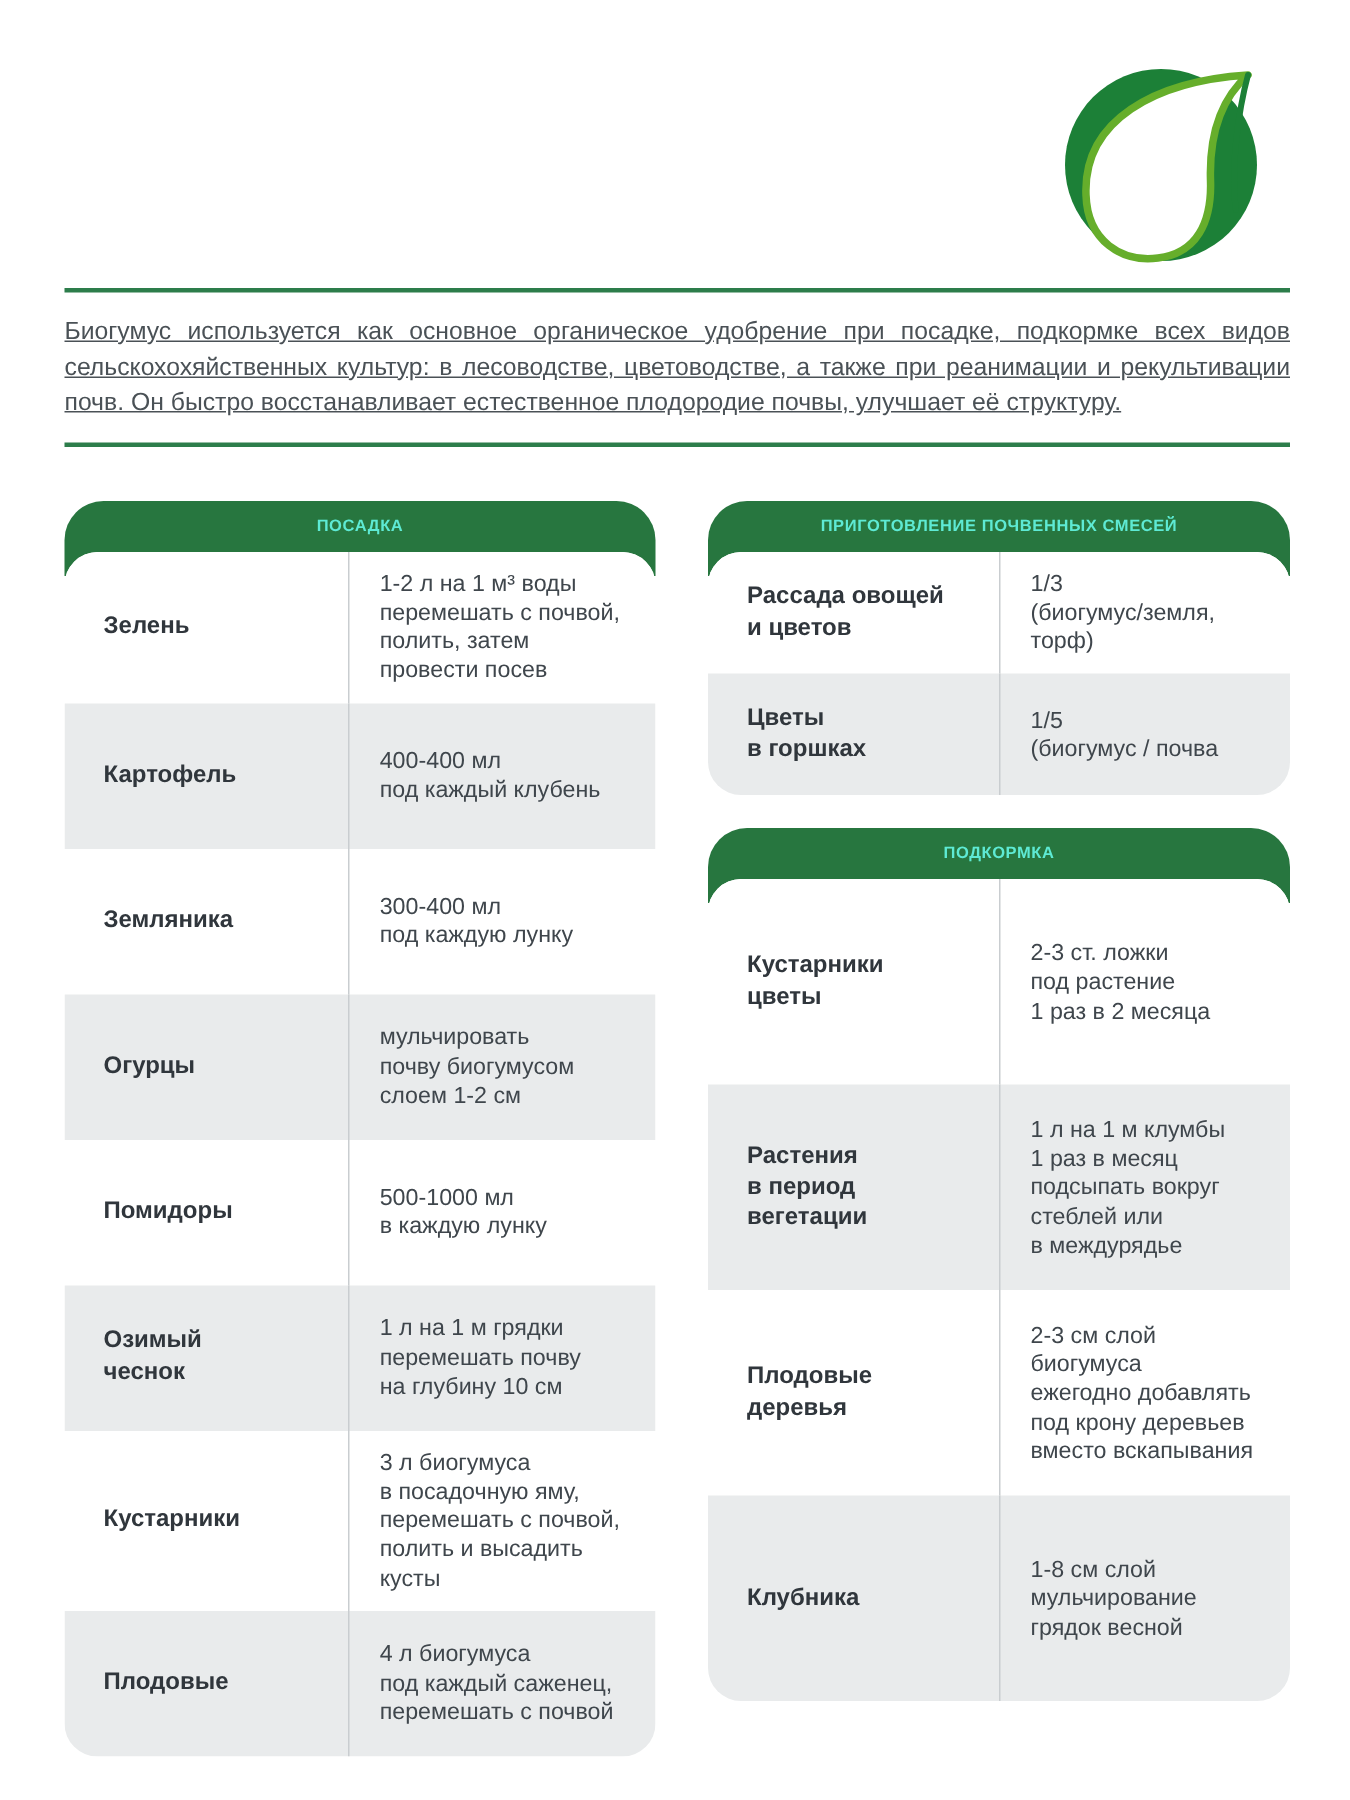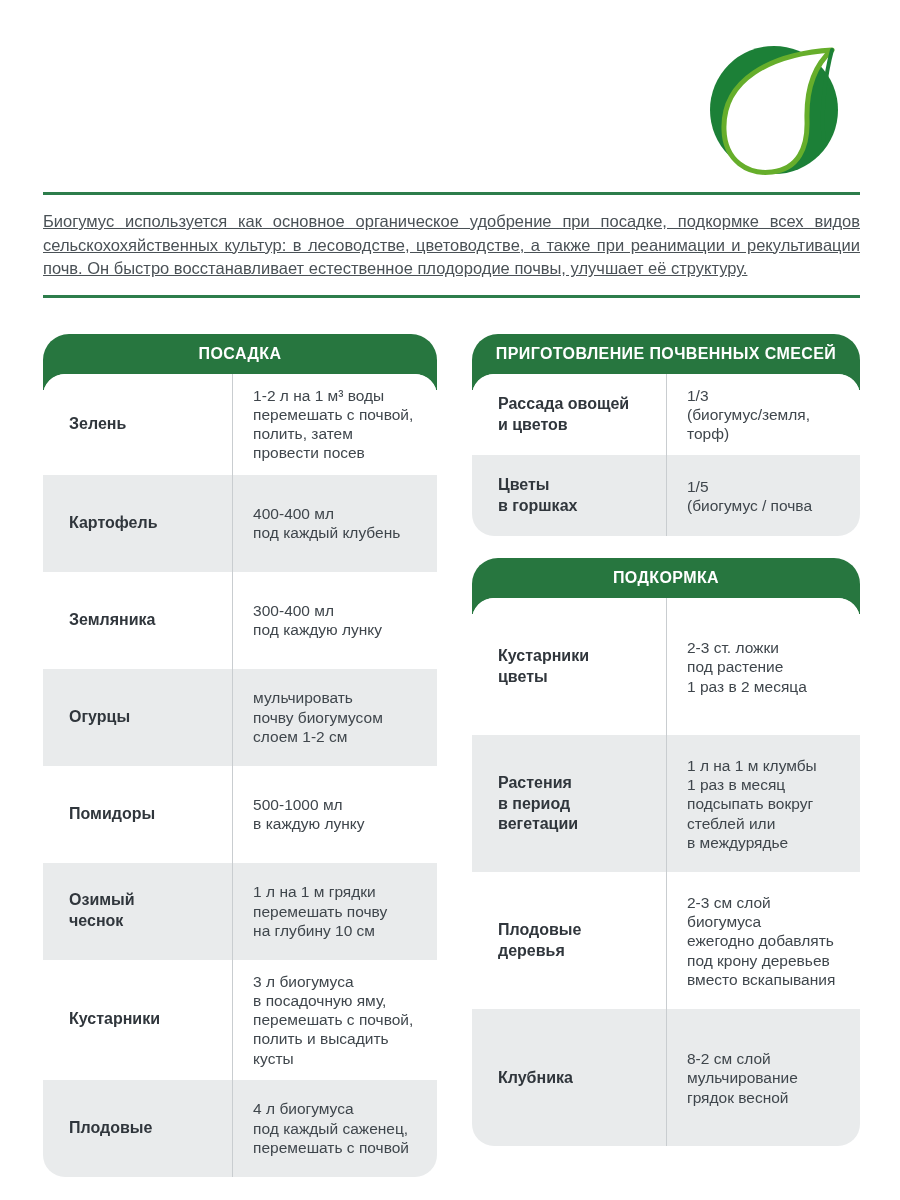--- a/index.html
+++ b/index.html
@@ -63,23 +63,23 @@
     align-items: flex-start;
   }
   .col-left  { width: 394px; }
   .col-right { width: 388px; }
 
   .table-card { width: 100%; }
   .thead {
     background: #27763f;
     border-radius: 26px 26px 0 0;
     text-align: center;
-    color: #ffffff;
-    font-weight: 700;
-    font-size: 16px;
+    color: #5eead4;
+    font-weight: 700;
+    font-size: 11px;
     letter-spacing: 0.4px;
     padding: 11px 8px 27px 8px;
     text-transform: uppercase;
   }
   .tbody {
     position: relative;
     margin-top: -16px;
     border-radius: 22px;
     overflow: hidden;
     background: #ffffff;
@@ -246,21 +246,21 @@
             <div class="cell cell-label">Плодовые
 деревья</div>
             <div class="cell cell-value">2-3 см слой
 биогумуса
 ежегодно добавлять
 под крону деревьев
 вместо вскапывания</div>
           </div>
           <div class="trow">
             <div class="cell cell-label">Клубника</div>
-            <div class="cell cell-value">8-2 см слой
+            <div class="cell cell-value">1-8 см слой
 мульчирование
 грядок весной</div>
           </div>
         </div>
       </div>
 
     </div>
   </div>
 
 </div>

